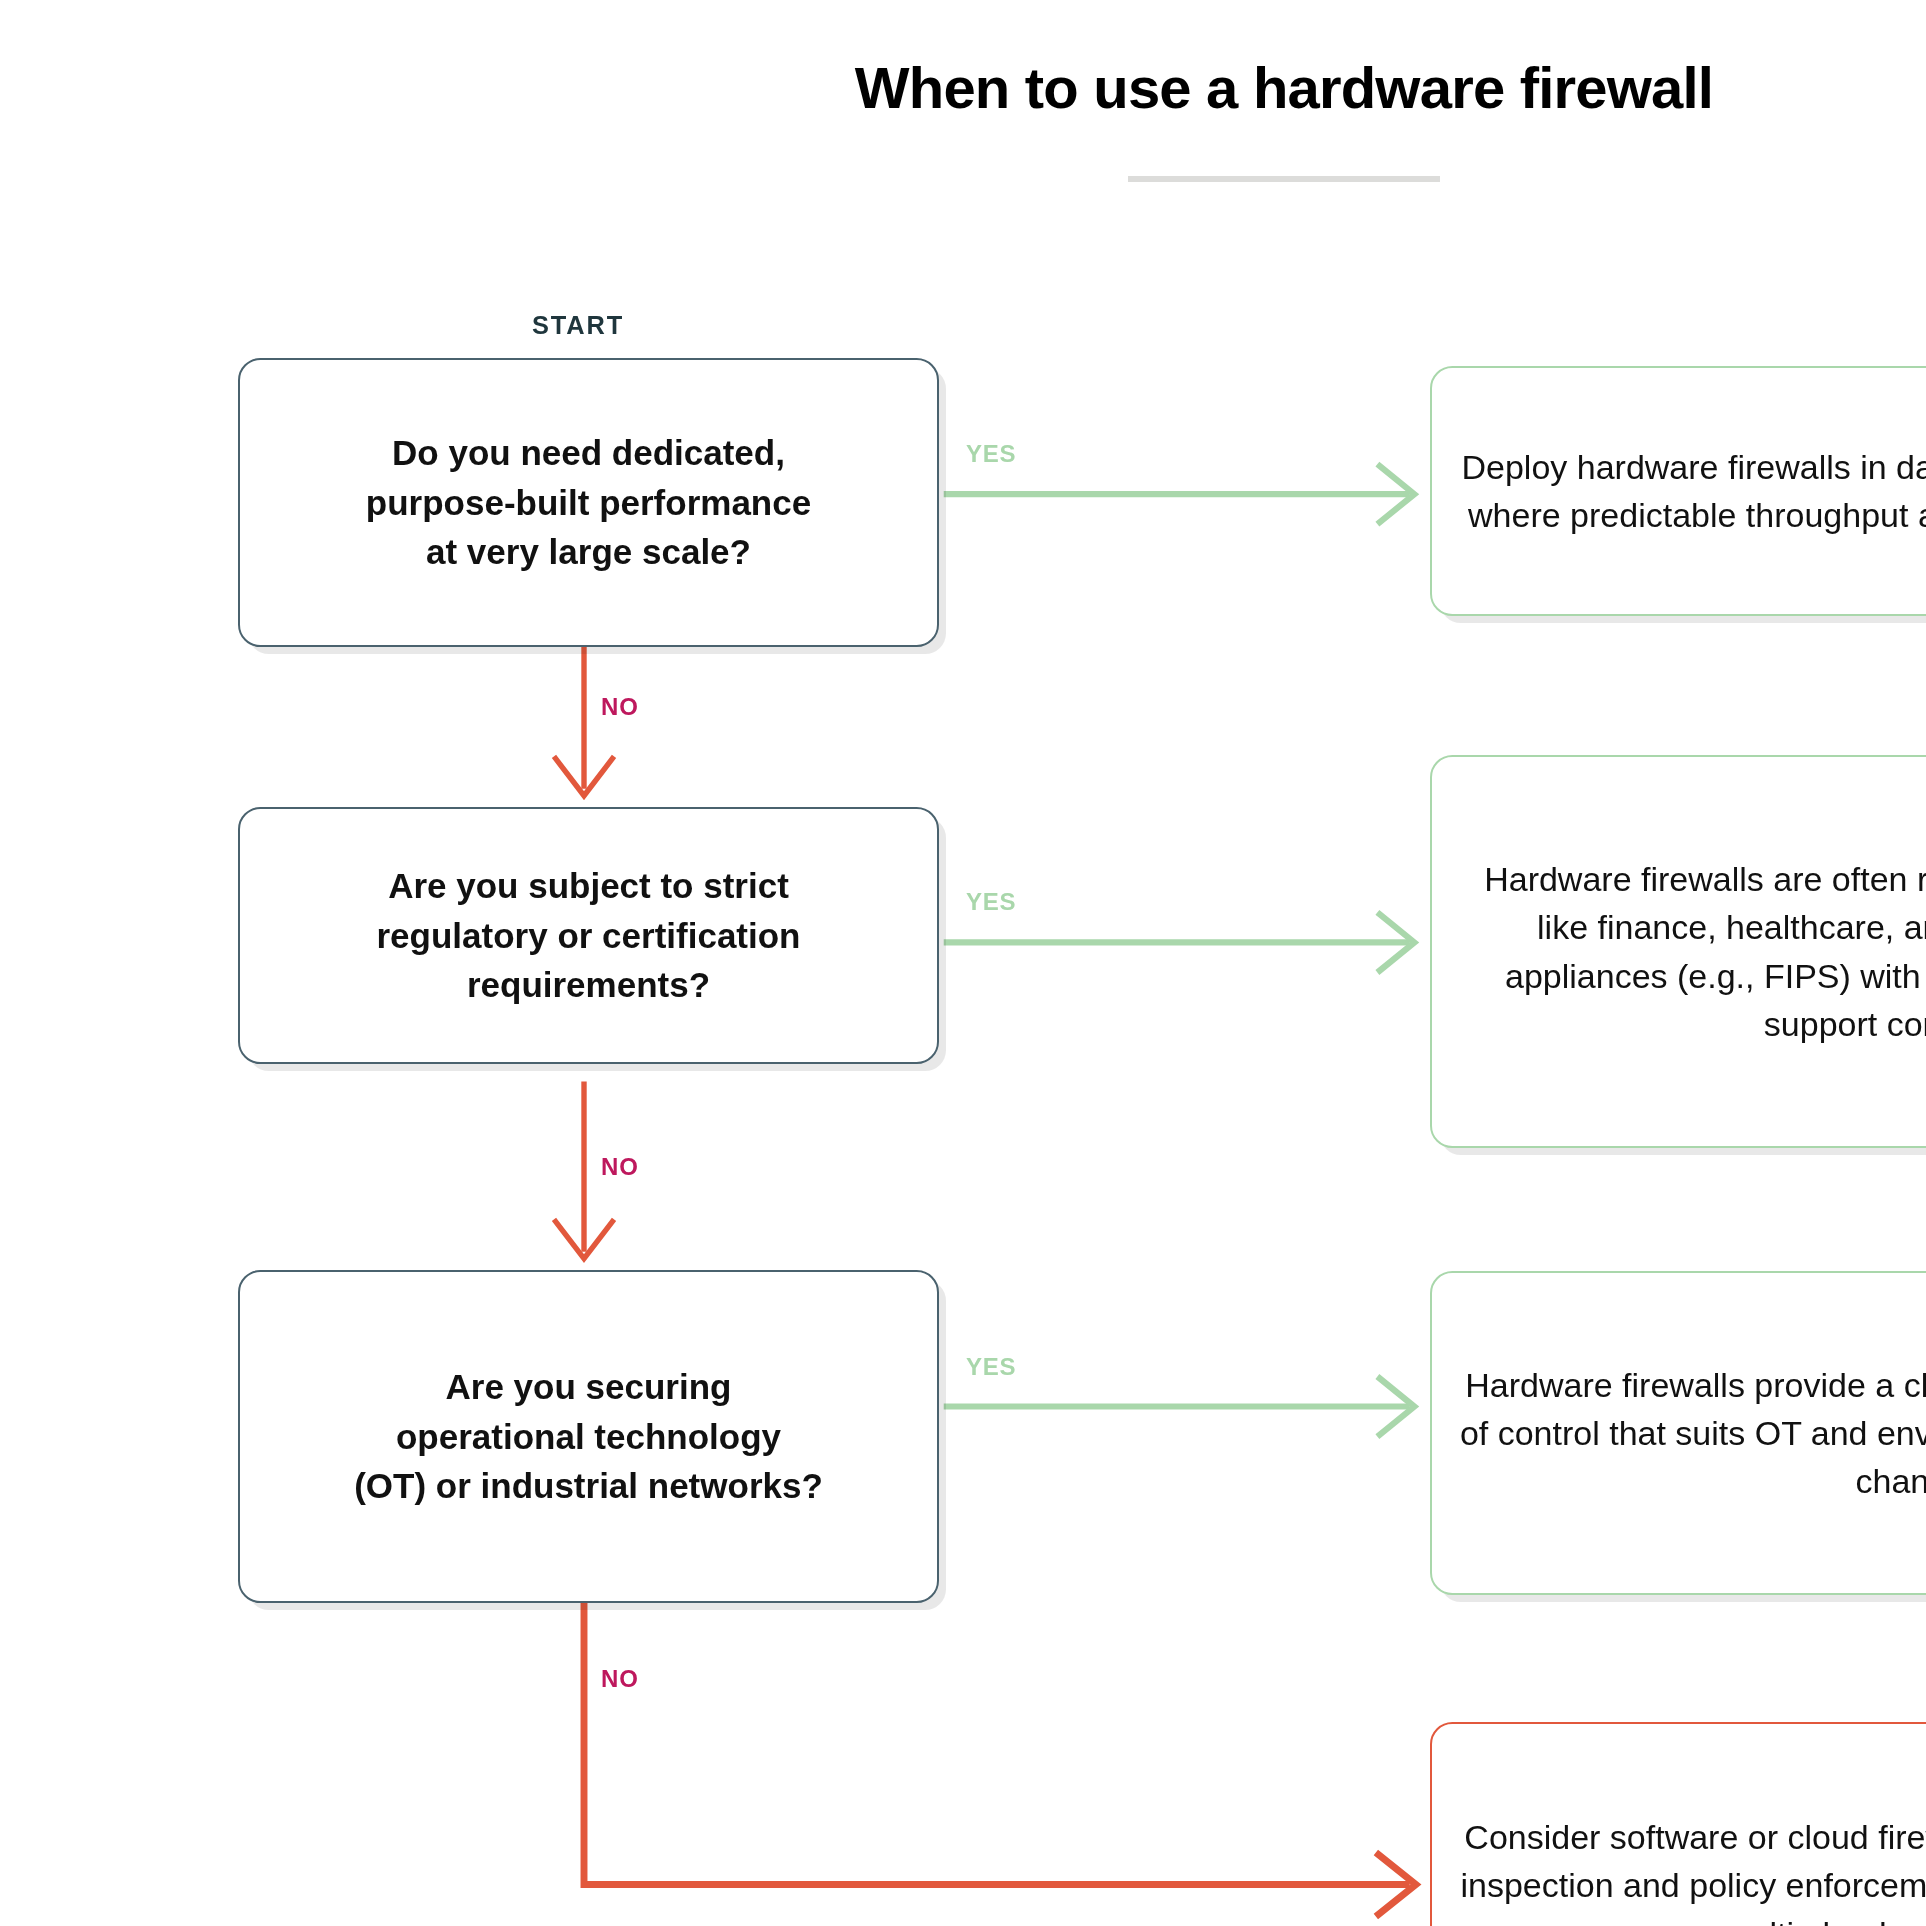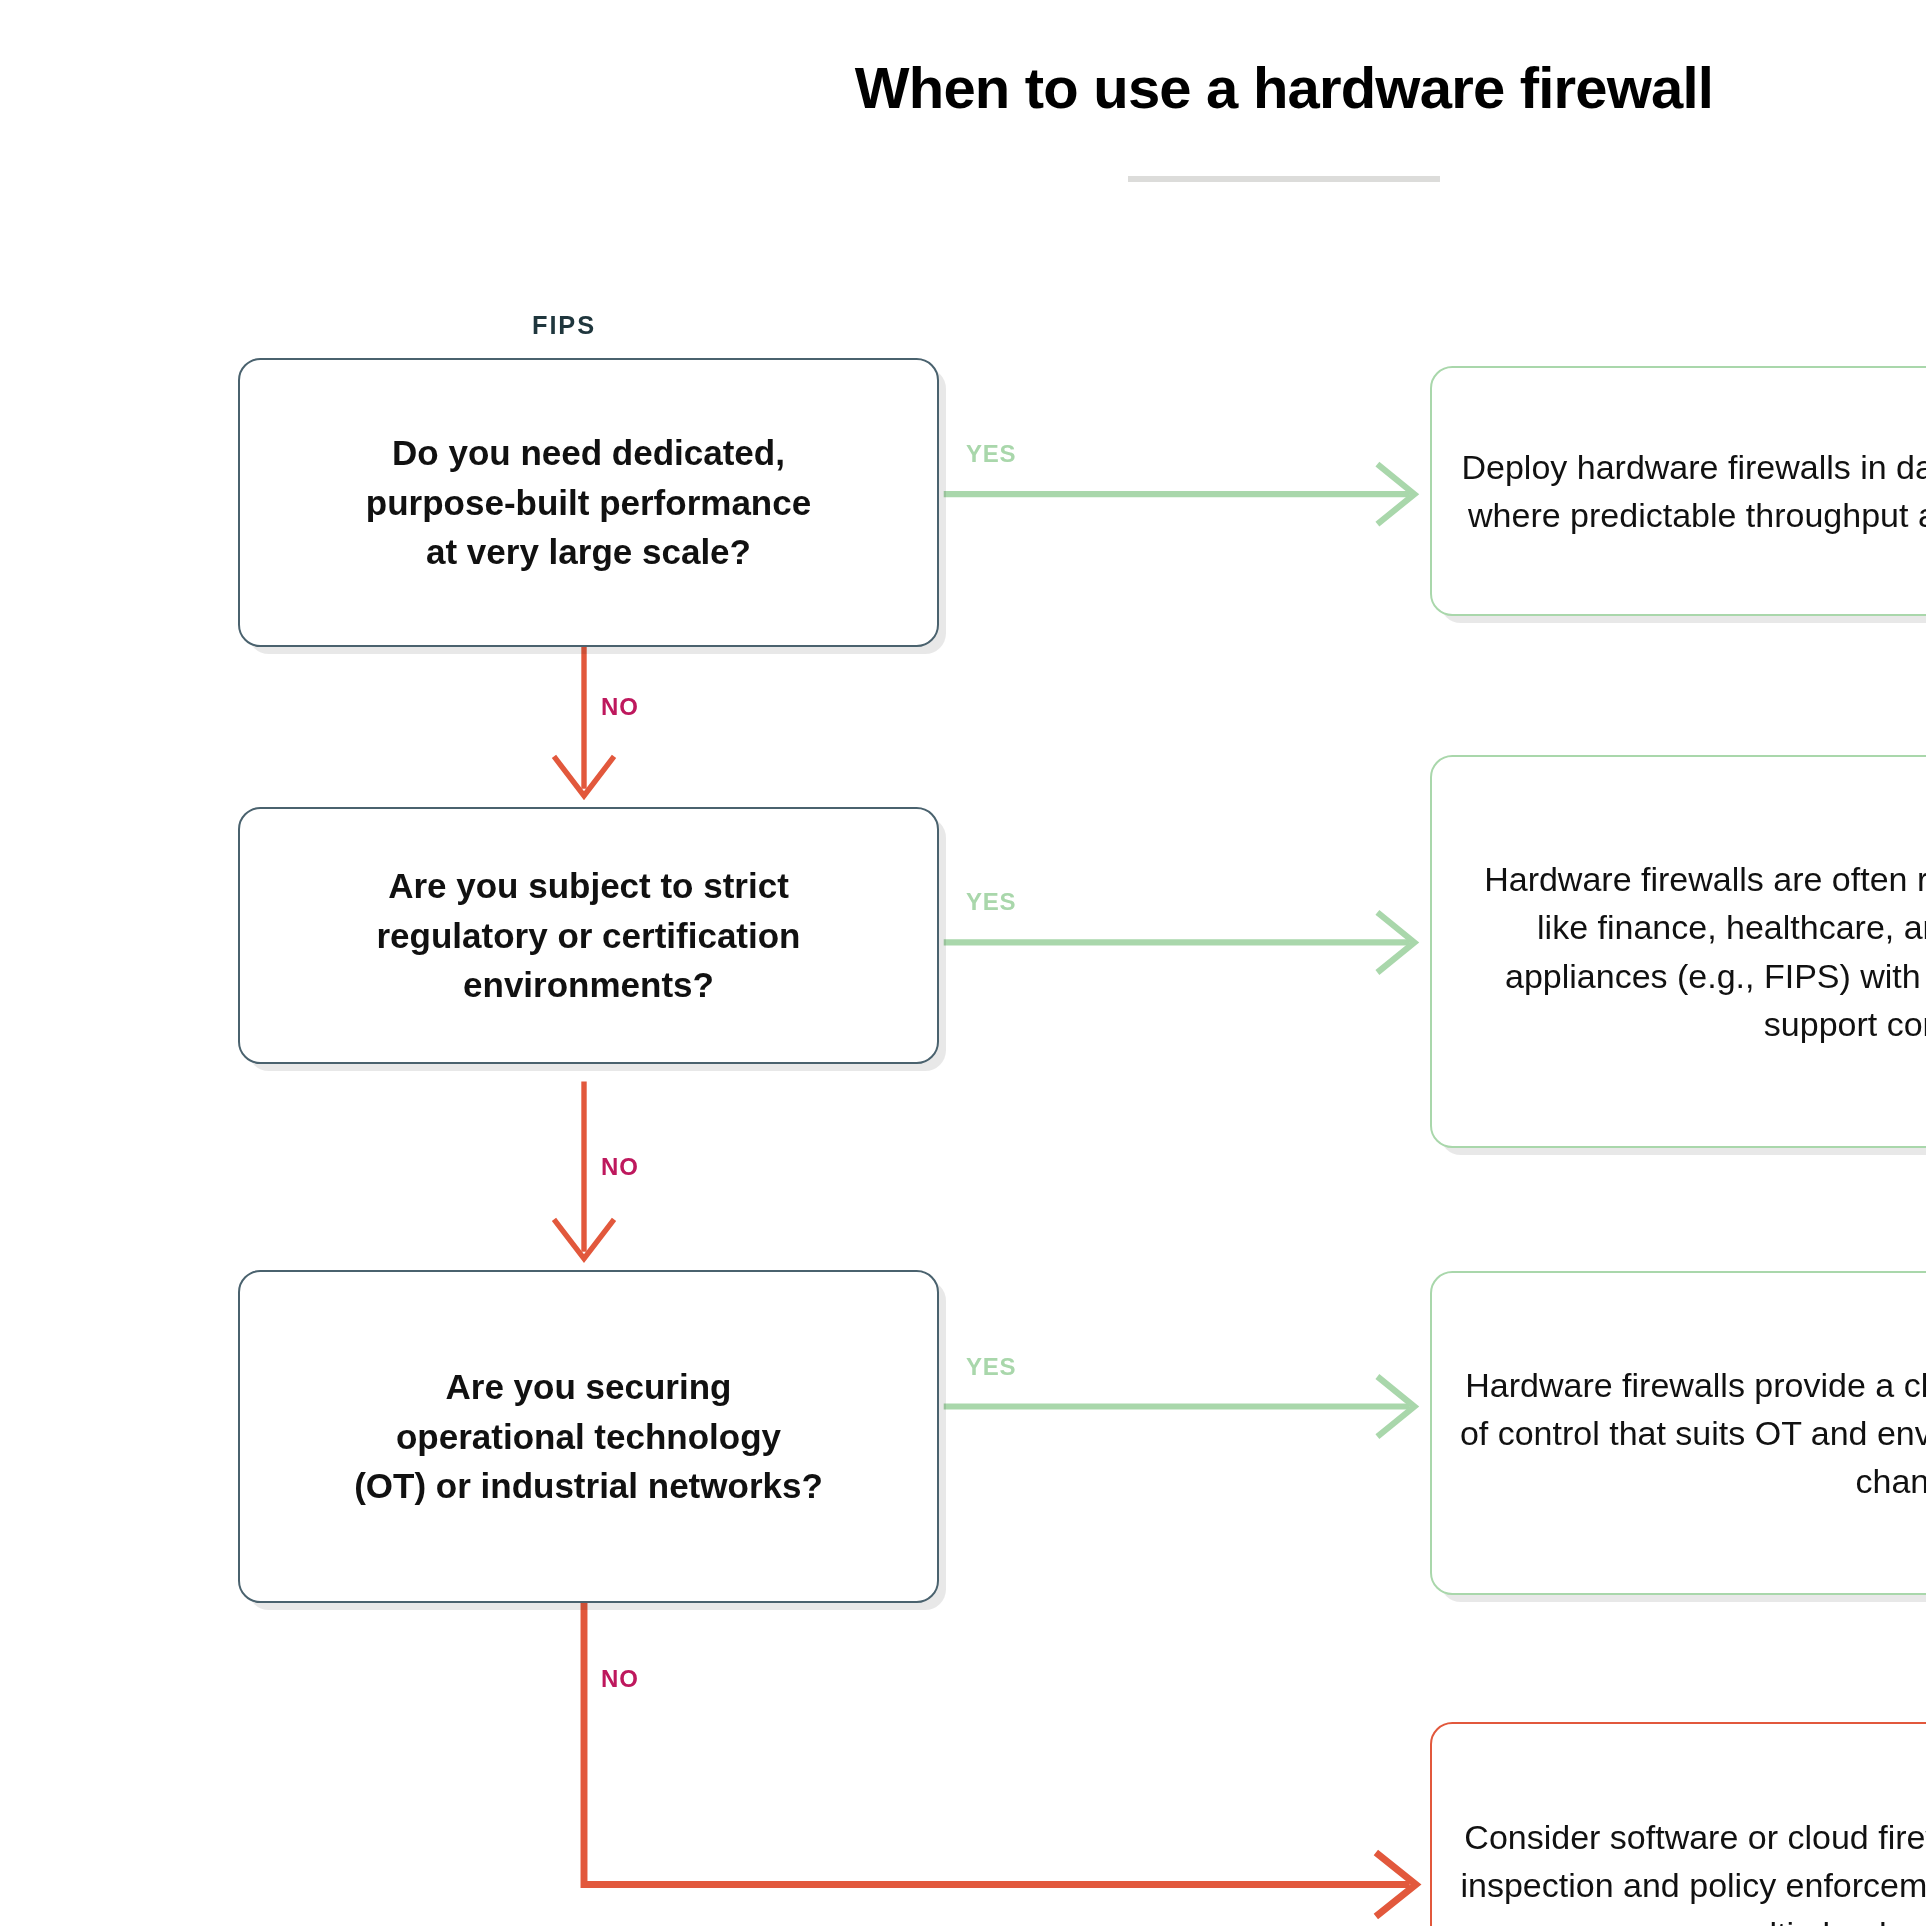--- a/index.html
+++ b/index.html
@@ -170,32 +170,32 @@
       <line x1="1516" y1="2808" x2="1516" y2="3250" stroke="#e2583c" stroke-width="14"></line>
       <polyline points="1438,3166 1516,3268 1594,3166" fill="none" stroke="#e2583c" stroke-width="14" stroke-linejoin="miter"></polyline>
     </g>
 
     <g>
       <polyline points="1516,3984 1516,4893 3660,4893" fill="none" stroke="#e2583c" stroke-width="18" stroke-linejoin="miter"></polyline>
       <polyline points="3572,4810 3676,4893 3572,4976" fill="none" stroke="#e2583c" stroke-width="18" stroke-linejoin="miter"></polyline>
     </g>
   </svg>
 
-  <div id="start-label">FIPS</div>
+  <div id="start-label">START</div>
 
   <div class="node decision" id="decision-1">
     <div class="node-text">Do you need dedicated,
 purpose-built performance
 at very large scale?</div>
   </div>
 
   <div class="node decision" id="decision-2">
     <div class="node-text">Are you subject to strict
 regulatory or certification
-environments?</div>
+requirements?</div>
   </div>
 
   <div class="node decision" id="decision-3">
     <div class="node-text">Are you securing
 operational technology
 (OT) or industrial networks?</div>
   </div>
 
   <div class="node outcome-yes" id="outcome-1">
     <div class="node-text">Deploy hardware firewalls in data centers and campus cores where predictable throughput and low latency are essential.</div>

